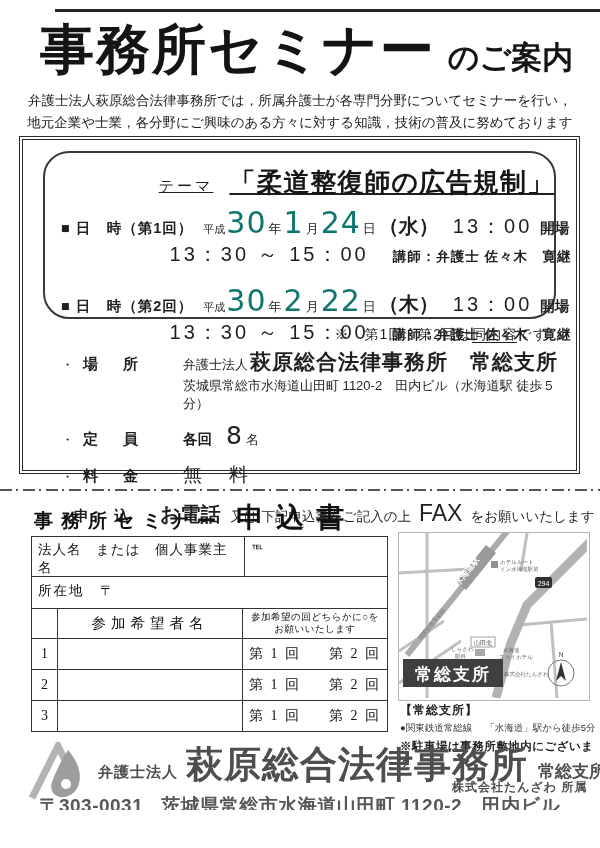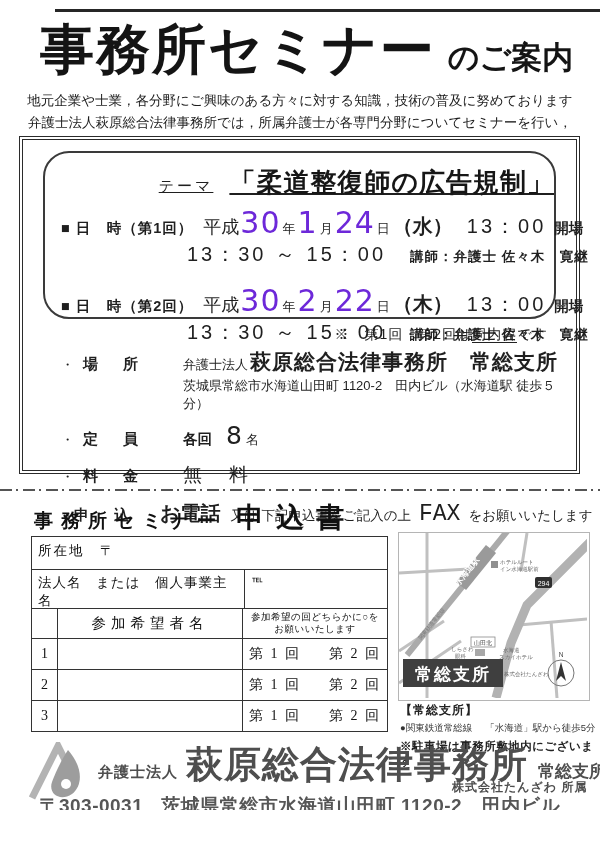--- a/index.html
+++ b/index.html
@@ -17,27 +17,27 @@
   .outer-box{position:absolute;left:19px;top:136px;width:561px;height:338px;border:4px double #2b2b2b;box-sizing:border-box;}
   .round-box{position:absolute;left:20px;top:11px;width:513px;height:168px;border:2px solid #3a3a3a;border-radius:26px;box-sizing:border-box;}
   .theme-row{margin-top:12px;display:flex;justify-content:flex-end;align-items:baseline;gap:16px;text-decoration:underline;}
   .theme-label{font-size:15px;letter-spacing:3px;}
   .theme-title{font-size:26px;font-weight:bold;letter-spacing:1px;color:#161616;}
   .session{margin-left:16px;}
   .s1{margin-top:5px;}
   .s2{margin-top:15px;}
   .s-line1{display:flex;align-items:baseline;white-space:nowrap;}
   .s-head{font-size:14.5px;font-weight:bold;letter-spacing:1px;}
-  .s-era{font-size:18px;margin-left:10px;}
-  .s-num{font-family:"DejaVu Sans",sans-serif;font-size:30px;letter-spacing:1px;margin:0 1px;color:#6d28d9;}
+  .s-era{font-size:11px;margin-left:10px;}
+  .s-num{font-family:"DejaVu Sans",sans-serif;font-size:30px;letter-spacing:1px;margin:0 1px;color:#0f766e;}
   .s-unit{font-size:13px;margin:0 1px;}
   .s-wd{font-size:20px;font-weight:bold;margin-left:2px;}
   .s-open{font-size:20px;letter-spacing:3px;margin-left:14px;}
   .s-openl{font-size:14.5px;font-weight:bold;margin-left:8px;}
-  .s-line2{display:flex;align-items:baseline;margin-left:126px;margin-top:1px;white-space:nowrap;}
+  .s-line2{display:flex;align-items:baseline;margin-left:126px;margin-top:1px;white-space:nowrap;justify-content:center;}
   .s-hours{font-size:20px;letter-spacing:3px;}
   .s-lect{font-size:13.5px;font-weight:bold;margin-left:24px;letter-spacing:1px;}
 
   .note-line{position:absolute;right:28px;top:186px;font-size:14px;letter-spacing:1px;}
   .note-emph{border-bottom:1.5px solid #222;}
 
   .details{position:absolute;left:38px;top:208px;right:14px;}
   .d-row{display:flex;align-items:baseline;white-space:nowrap;}
   .d-bullet{width:22px;font-size:13px;}
   .d-label{width:74px;font-size:15px;font-weight:bold;letter-spacing:5px;}
@@ -47,21 +47,21 @@
   .d-sub{margin-left:122px;margin-top:1px;font-size:13px;margin-bottom:8px;}
   .cap-per{font-size:14.5px;font-weight:bold;}
   .cap-count{font-size:25px;margin-left:14px;font-family:"DejaVu Sans",sans-serif;}
   .cap-unit{font-size:13px;margin-left:4px;}
   .cap-note{font-size:19px;font-weight:bold;margin-left:4px;}
   .fee-val{font-size:19px;font-weight:normal;letter-spacing:4px;}
   .row-cap{margin-top:2px;margin-bottom:12px;}
   .row-fee{margin-bottom:12px;}
   .apply-phone{font-size:20px;font-weight:bold;}
   .apply-mid{font-size:13.5px;margin-left:10px;}
-  .apply-fax{font-size:23px;margin-left:8px;font-family:Liberation Mono, monospace;}
+  .apply-fax{font-size:23px;margin-left:8px;font-family:Liberation Sans, sans-serif;}
   .apply-tail{font-size:13.5px;margin-left:8px;}
 
   
   .dashdot{position:absolute;left:0;right:0;top:489px;height:2px;
     background-image:repeating-linear-gradient(90deg,#555 0 12px,transparent 12px 16px,#555 16px 18px,transparent 18px 23px);}
 
   
   .app-header{position:absolute;left:34px;top:499px;display:flex;align-items:baseline;white-space:nowrap;
     font-family:"Liberation Serif",serif;color:#111;}
   .app-t1{font-size:19px;font-weight:bold;letter-spacing:8px;}
@@ -115,22 +115,22 @@
 <div id="page">
 
   <div class="top-rule"></div>
 
   <div class="title-row">
     <span class="title-main">事務所セミナー</span>
     <span class="title-suffix">のご案内</span>
   </div>
 
   <div class="intro">
+    <div>弁護士法人萩原総合法律事務所では，所属弁護士が各専門分野についてセミナーを行い，</div>
     <div>地元企業や士業，各分野にご興味のある方々に対する知識，技術の普及に努めております</div>
-    <div>弁護士法人萩原総合法律事務所では，所属弁護士が各専門分野についてセミナーを行い，</div>
   </div>
 
   <div class="outer-box">
     <div class="round-box">
       <div class="theme-row">
         <span class="theme-label">テーマ</span>
         <span class="theme-title">「柔道整復師の広告規制」</span>
       </div>
 
       <div class="session s1">
@@ -221,26 +221,26 @@
   </div>
 
   <div class="dashdot"></div>
 
   <div class="app-header">
     <span class="app-t1">事務所セミナー</span>
     <span class="app-t2">申込書</span>
   </div>
 
   <div class="ft">
-    <div class="ft-row rowB">
-      <div class="ft-cell cFull">所在地　〒</div>
-    </div>
     <div class="ft-row rowA">
       <div class="ft-cell cA">法人名　または　個人事業主名</div>
       <div class="ft-cell cB bl">℡</div>
+    </div>
+    <div class="ft-row rowB">
+      <div class="ft-cell cFull">所在地　〒</div>
     </div>
     <div class="ft-row rowH">
       <div class="ft-cell cNum"></div>
       <div class="ft-cell cName bl">参加希望者名</div>
       <div class="ft-cell cRound bl">
         <span>参加希望の回どちらかに○を</span>
         <span>お願いいたします</span>
       </div>
     </div>
     <div class="ft-row rowD">

